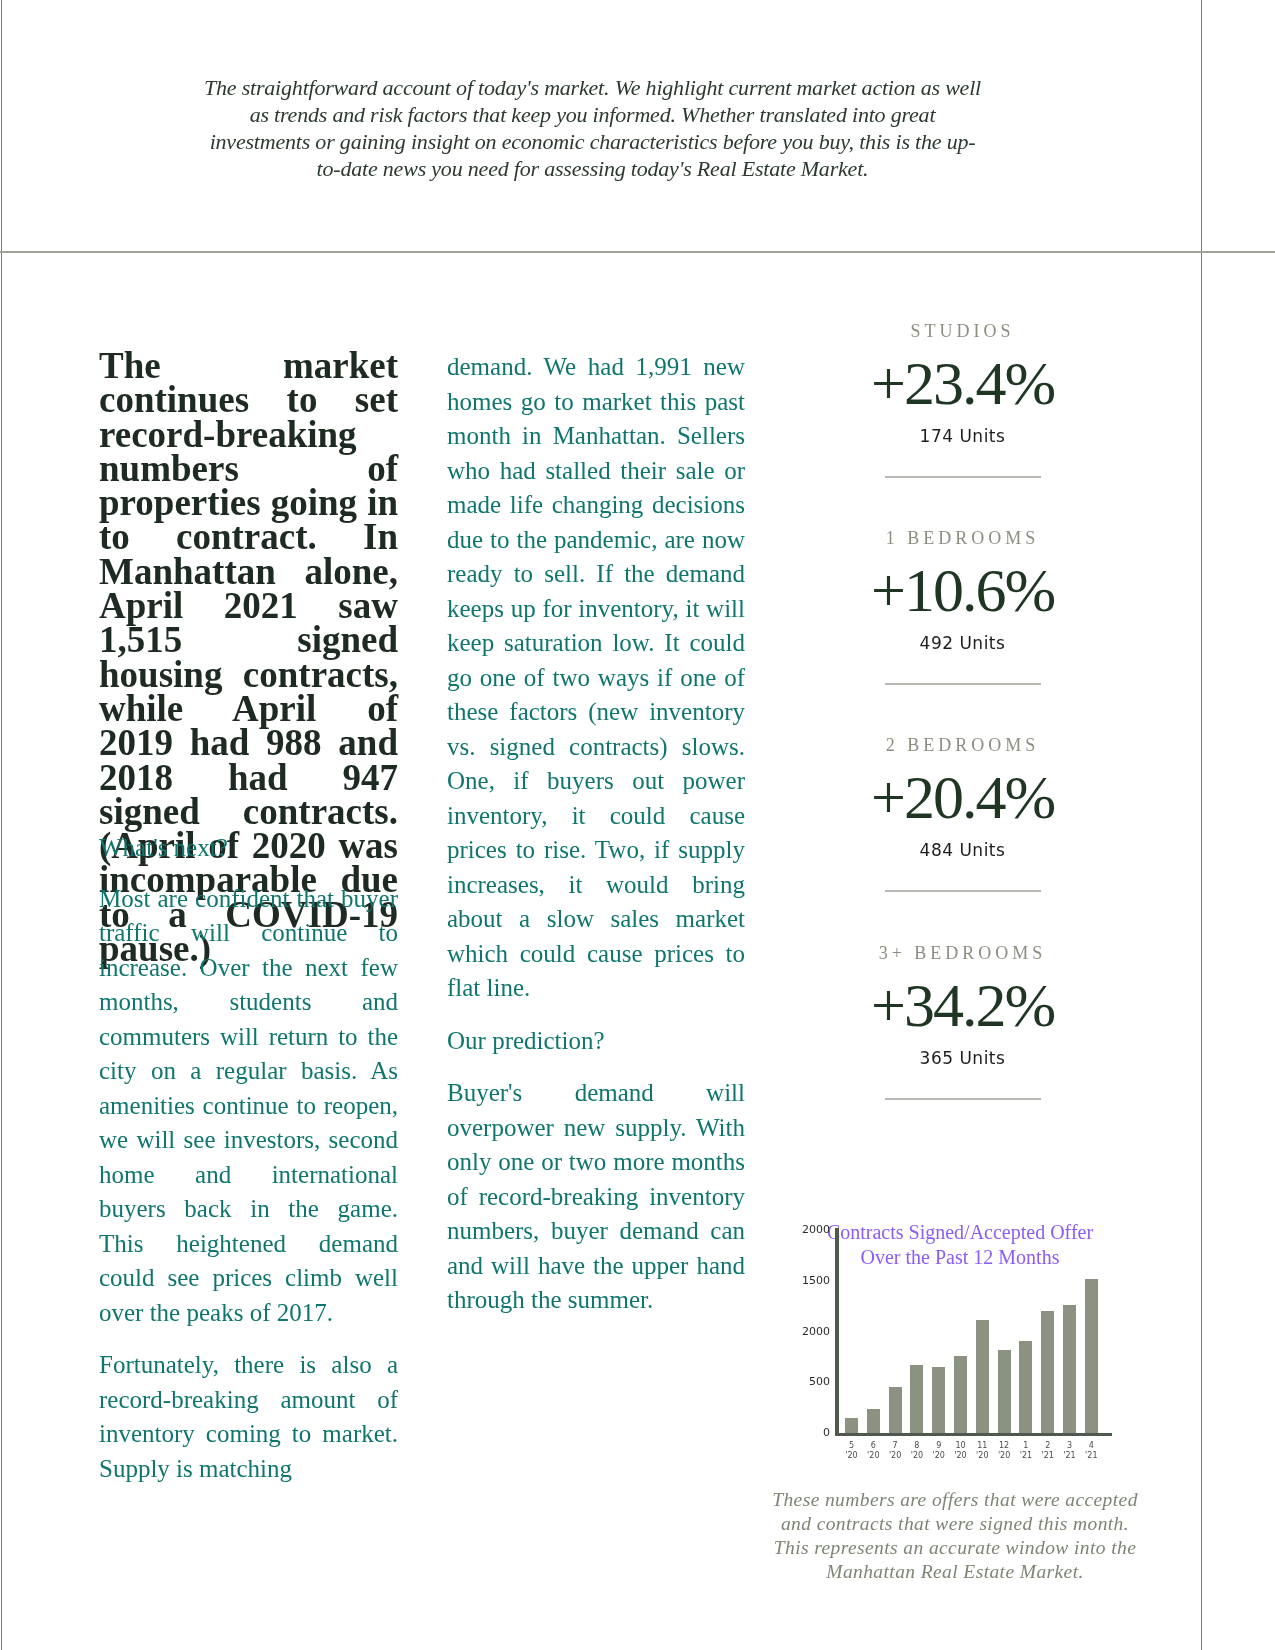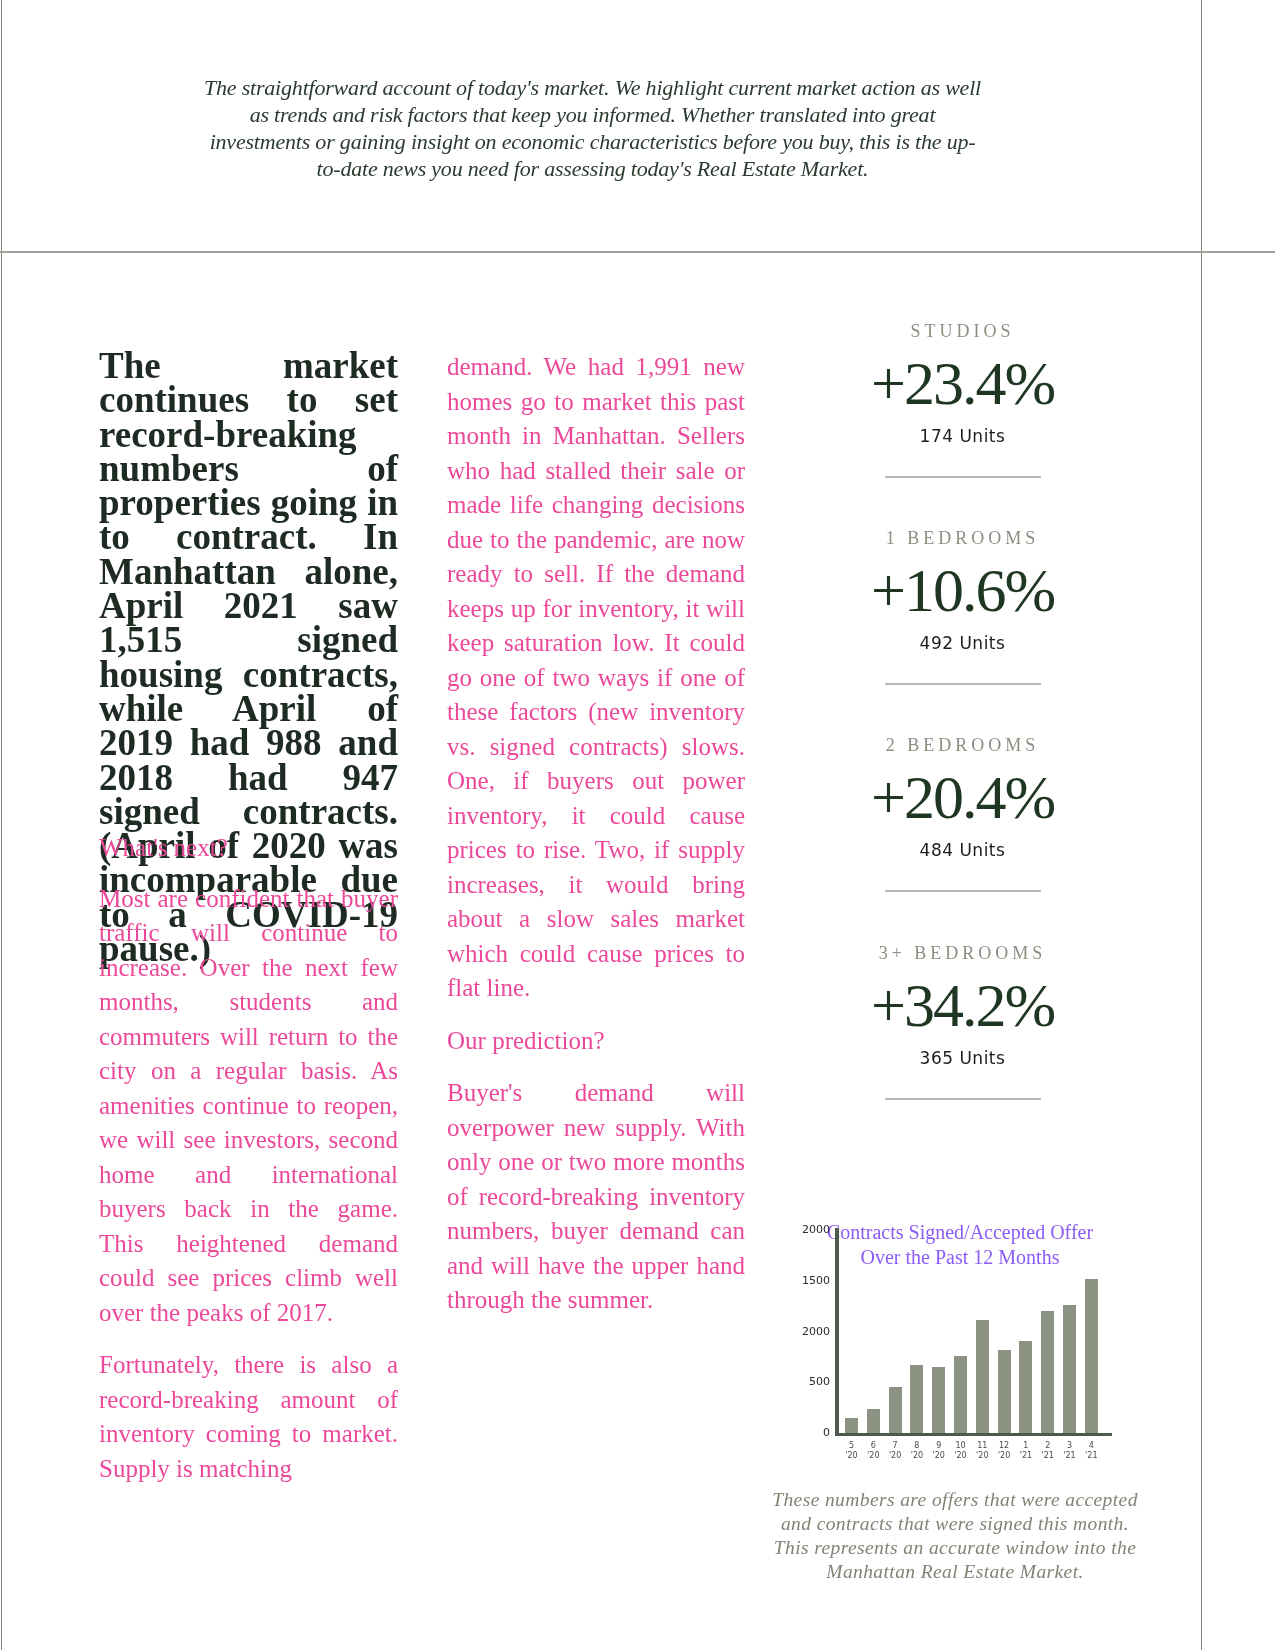--- a/index.html
+++ b/index.html
@@ -7,21 +7,21 @@
          font-family: "Liberation Serif", "DejaVu Serif", serif; color: #24302a; }
   .vline { position: absolute; top: 0; width: 1px; height: 1650px; background: #7d8577; }
   .hline { position: absolute; left: 0; top: 251px; width: 1275px; height: 2px; background: #9ea39a; }
   .intro { position: absolute; left: 200px; top: 74px; width: 785px; text-align: center;
            font-style: italic; font-size: 22px; line-height: 27px; color: #2b3a2f;
            letter-spacing: -0.2px; }
   .col { position: absolute; text-align: justify; }
   .col p { margin: 0; }
   .lead { left: 99px; top: 349px; width: 299px; font-size: 37px; line-height: 34.3px;
           color: #1e2b22; font-weight: bold; text-align: justify; text-align-last: left; }
-  .body-text { font-size: 25px; line-height: 34.5px; color: #ec4899; text-align-last: left; }
+  .body-text { font-size: 25px; line-height: 34.5px; color: #0f766e; text-align-last: left; }
   .left-rest { left: 99px; top: 853px; width: 299px; }
   .mid { left: 447px; top: 350px; width: 298px; }
   .gap { height: 18px; }
   .stats { position: absolute; left: 850px; width: 225px; text-align: center; }
   .stat-label { font-size: 18px; letter-spacing: 4px; color: #8a8f80; height: 26px; line-height: 26px; }
   .stat-value { font-size: 62px; color: #1f3623; line-height: 70px; letter-spacing: -2px; margin-top: 4px; }
   .stat-units { font-family: "DejaVu Sans", sans-serif; font-size: 17px; color: #1d1d1d; margin-top: 8px; letter-spacing: 0.5px; }
   .stat-divider { width: 156px; height: 2px; background: #b7b9b2; margin: 30px auto 0; }
   .chart-title { position: absolute; left: 790px; top: 1220px; width: 340px; text-align: center;
                  font-size: 20px; line-height: 25px; color: #8b5cf6; }

